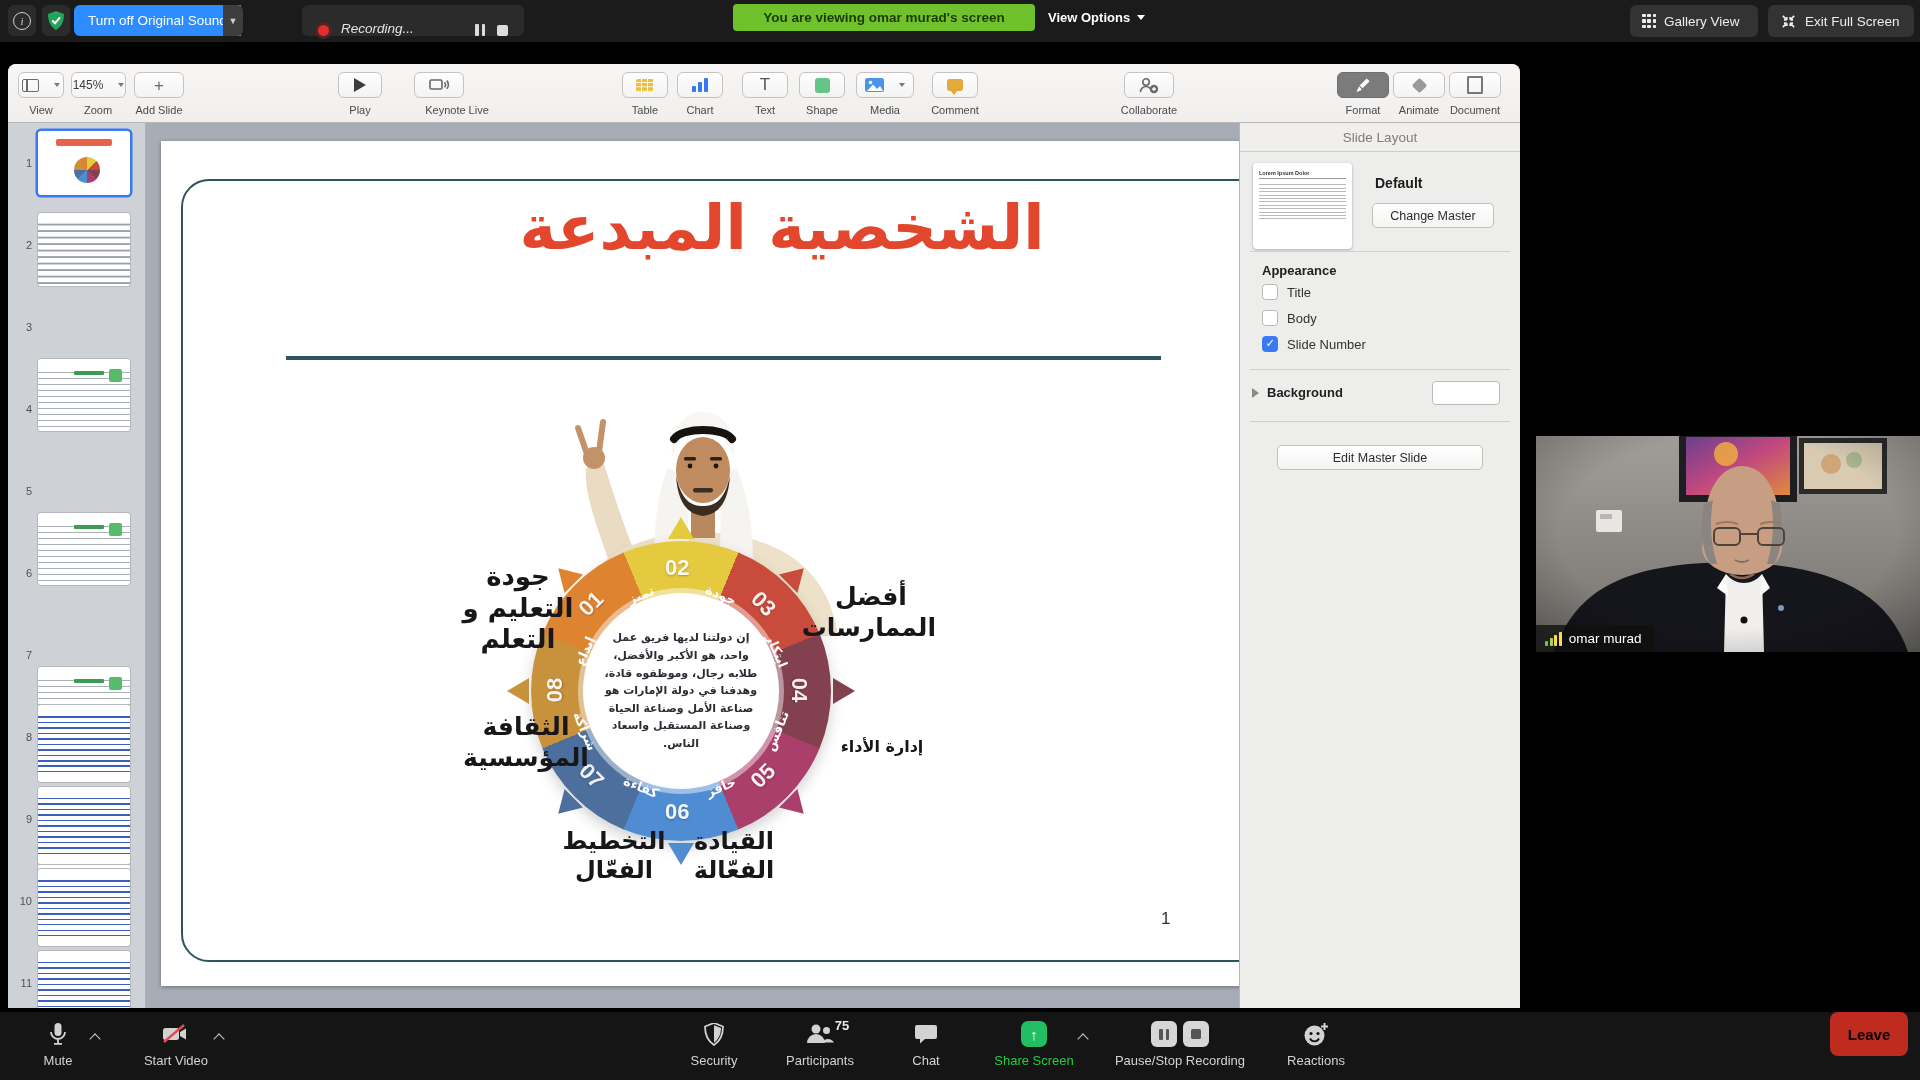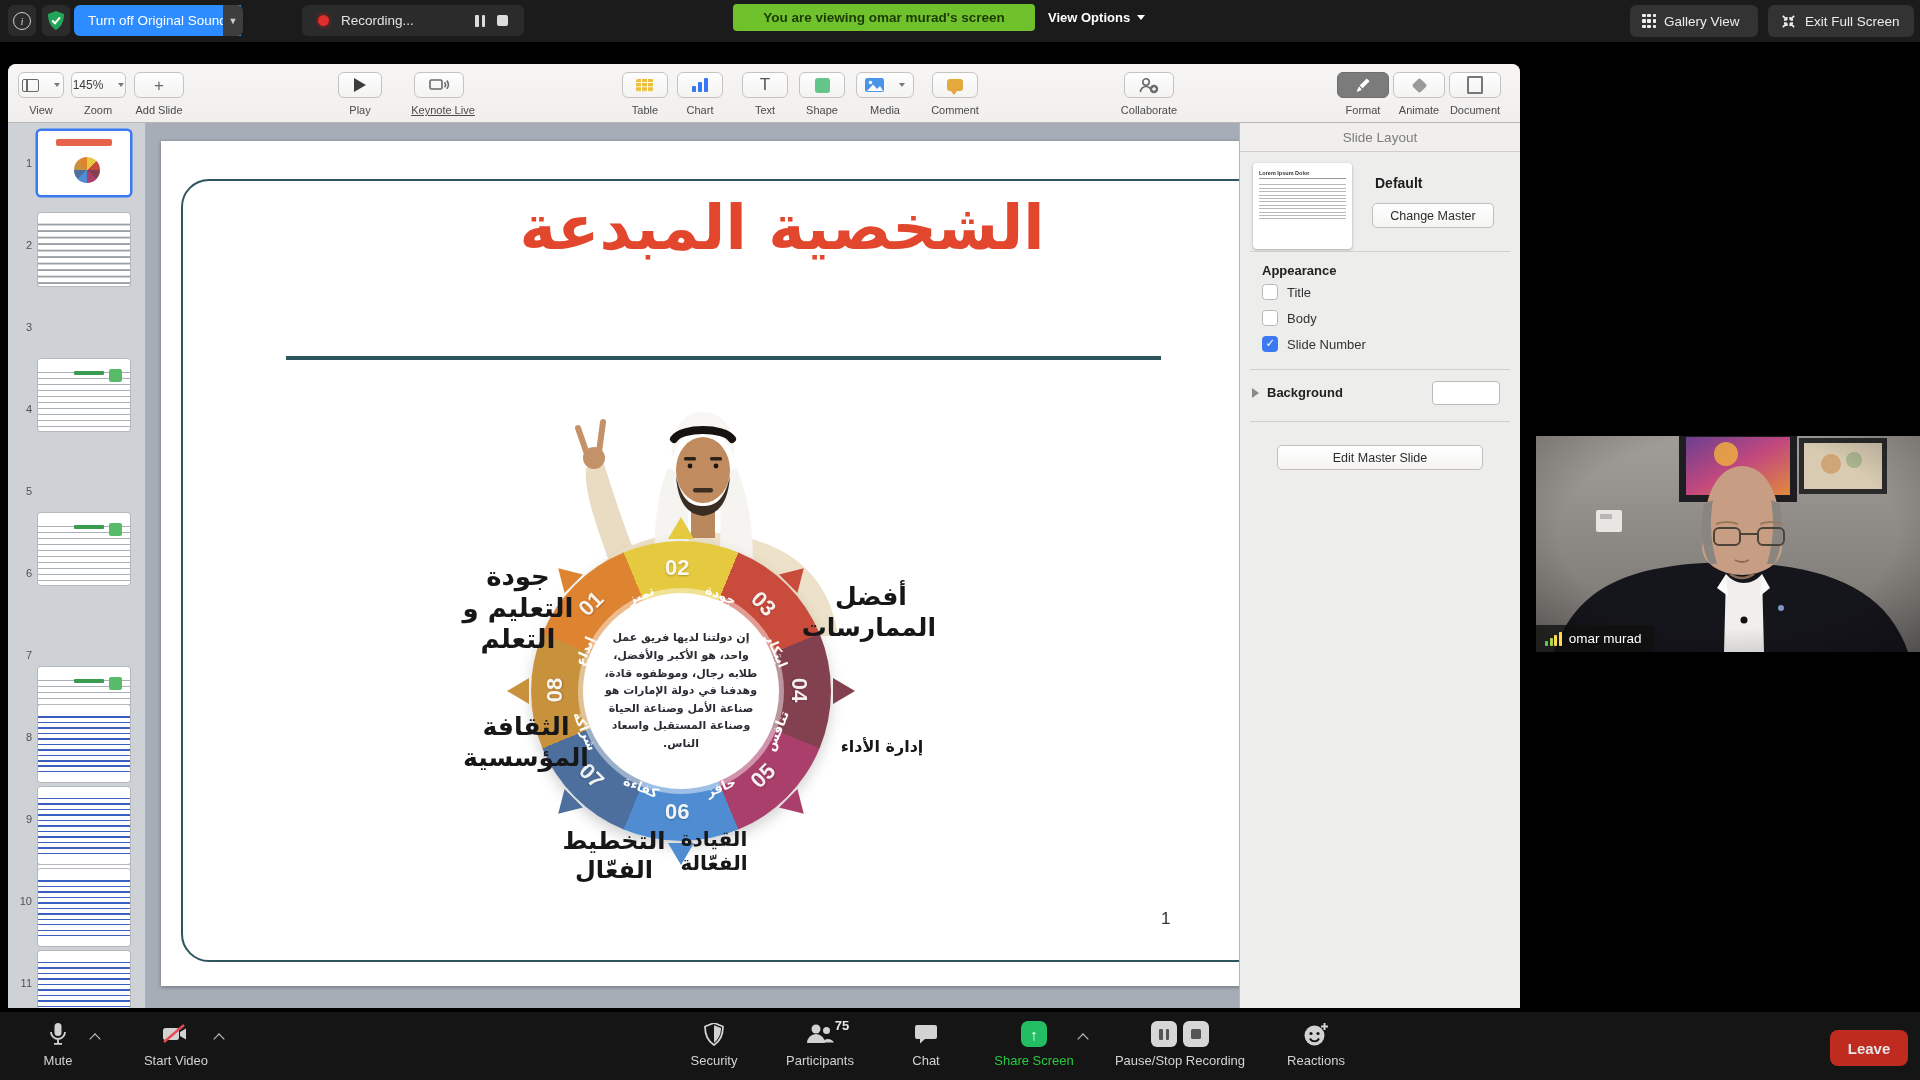--- a/index.html
+++ b/index.html
@@ -7,21 +7,21 @@
     font-family:"Liberation Sans","DejaVu Sans",sans-serif;-webkit-font-smoothing:antialiased;}
 
   
   #topbar{position:absolute;left:0;top:0;width:1920px;height:42px;background:#1b1b1b;}
   .tb-sq{position:absolute;top:5px;height:31px;border-radius:6px;background:#2b2b2b;display:flex;align-items:center;justify-content:center;}
   #info-btn{left:8px;width:28px;}
   .info-circ{width:16px;height:16px;border:1.6px solid #cfcfcf;border-radius:50%;color:#cfcfcf;font-size:11px;display:flex;align-items:center;justify-content:center;font-style:italic;font-family:"Liberation Serif",serif;}
   #shield-btn{left:42px;width:28px;}
   #sound-btn{position:absolute;left:74px;top:5px;height:31px;background:#2D8CFF;border-radius:6px 0 0 6px;color:#fff;font-size:13.5px;display:flex;align-items:center;padding:0 14px;}
   #sound-caret{position:absolute;left:223px;top:5px;width:20px;height:31px;background:#3e3e3e;border-radius:0 6px 6px 0;color:#cfcfcf;font-size:9px;display:flex;align-items:center;justify-content:center;}
-  #rec-pill{position:absolute;left:302px;top:5px;height:31px;width:222px;background:#2b2b2b;border-radius:6px;display:flex;align-items:center;gap:12px;padding:0 16px;box-sizing:border-box;}
+  #rec-pill{position:absolute;left:302px;top:5px;height:31px;width:222px;background:#2b2b2b;border-radius:6px;display:flex;align-items:flex-end;gap:12px;padding:0 16px;box-sizing:border-box;font-style:italic;}
   .rec-dot{width:11px;height:11px;border-radius:50%;background:#E02E2E;box-shadow:0 0 0 3px #4a2626;}
   #rec-pill .lbl{color:#e3e3e3;font-size:13.5px;flex:1;}
   .pause-ic{display:flex;gap:3px;}
   .pause-ic i{display:block;width:3.5px;height:12px;background:#dcdcdc;border-radius:1px;}
   .stop-ic{width:11px;height:11px;background:#dcdcdc;border-radius:2px;}
   #banner{position:absolute;left:733px;top:4px;width:302px;height:27px;background:#6FC22B;border-radius:4px;display:flex;align-items:center;justify-content:center;color:#1d3a05;font-weight:bold;font-size:13.5px;}
   #view-options{position:absolute;left:1048px;top:4px;height:27px;display:flex;align-items:center;gap:7px;color:#fff;font-weight:bold;font-size:13px;}
   .caret-down{width:0;height:0;border-left:4.5px solid transparent;border-right:4.5px solid transparent;border-top:5.5px solid #fff;}
   .tb-btn{position:absolute;top:5px;height:32px;background:#333333;border-radius:6px;display:flex;align-items:center;gap:8px;padding:0 12px;color:#ececec;font-size:13.5px;box-sizing:border-box;}
   #gallery-btn{left:1630px;width:128px;}
@@ -117,21 +117,21 @@
   #bottombar{position:absolute;left:0;top:1012px;width:1920px;height:68px;background:#151515;}
   .bb-item{position:absolute;top:8px;transform:translateX(-50%);display:flex;flex-direction:column;align-items:center;gap:5px;width:150px;}
   .bb-ic{height:28px;display:flex;align-items:center;justify-content:center;}
   .bb-lbl{font-size:13px;color:#d2d2d2;white-space:nowrap;}
   .bb-chev{position:absolute;top:20px;width:9px;height:9px;}
   .bb-chev:before{content:"";position:absolute;left:0;top:3px;width:7px;height:7px;border-left:1.8px solid #c9c9c9;border-top:1.8px solid #c9c9c9;transform:rotate(45deg);}
   .share-sq{width:26px;height:26px;background:#23BE64;border-radius:7px;display:flex;align-items:center;justify-content:center;color:#fff;font-size:15px;font-weight:bold;}
   .recbox{width:26px;height:26px;background:#d6d6d6;border-radius:6px;display:flex;align-items:center;justify-content:center;gap:3px;}
   .recbox i.pb{width:3.5px;height:11px;background:#555;border-radius:1px;}
   .recbox i.sb{width:10px;height:10px;background:#555;border-radius:1.5px;}
-  #leave-btn{position:absolute;left:1830px;top:18px;width:78px;height:36px;background:#C02B20;border-radius:8px;color:#e5e5e5;font-weight:bold;font-size:15px;display:flex;align-items:center;justify-content:center;}
+  #leave-btn{position:absolute;left:1830px;top:0;width:78px;height:44px;background:#C02B20;border-radius:8px;color:#000000;font-weight:bold;font-size:15px;display:flex;align-items:center;justify-content:center;}
   #participants-count{position:absolute;margin-left:44px;margin-top:-18px;color:#e8e8e8;font-size:13px;font-weight:bold;}
 </style>
 </head>
 <body>
 
 <div id="screen">
 
   <div id="topbar">
     <div class="tb-sq" id="info-btn">
       <div class="info-circ">i</div>
@@ -207,21 +207,21 @@
           <span class="play-tri"></span>
         </div>
       <div class="mac-lbl" style="left:352px;">Play</div>
       <div class="mac-btn" style="left:406px;width:50px;">
         <svg width="21" height="14" viewBox="0 0 21 14" fill="none" stroke="#6a6a6a" stroke-width="1.6">
             <rect x="1" y="2" width="12" height="9" rx="1.5"></rect>
             <path d="M15.5,4.2 a3.5,3.5 0 0 1 0,5"></path>
             <path d="M17.8,2.6 a6,6 0 0 1 0,8.2"></path>
           </svg>
       </div>
-      <div class="mac-lbl" style="left:435px;text-decoration:underline;">Keynote Live</div>
+      <div class="mac-lbl" style="left:449px;">Keynote Live</div>
 
       <div class="mac-btn" style="left:614px;width:46px;">
           <span class="table-ic"></span>
         </div>
       <div class="mac-lbl" style="left:637px;">Table</div>
       <div class="mac-btn" style="left:669px;width:46px;">
           <span class="chart-ic">
             <i style="height:6px;"></i>
             <i style="height:10px;"></i>
             <i style="height:14px;"></i>
@@ -389,21 +389,21 @@
                   <div>جودة</div>
                   <div>التعليم و التعلم</div>
                 </div>
                 <div class="outer-label" style="left: 645px; top: 441px; width: 130px; font-size: 25px;">
                   <div>أفضل</div>
                   <div>الممارسات</div>
                 </div>
                 <div class="outer-label" style="left: 631px; top: 596px; width: 180px; font-size: 16px;">
                   <div>إدارة الأداء</div>
                 </div>
-                <div class="outer-label" style="left: 498px; top: 686px; width: 110px; font-size: 20px;">
+                <div class="outer-label" style="left: 518px; top: 686px; width: 110px; font-size: 24px;">
                   <div>القيادة</div>
                   <div>الفعّالة</div>
                 </div>
                 <div class="outer-label" style="left: 398px; top: 686px; width: 110px; font-size: 24px;">
                   <div>التخطيط</div>
                   <div>الفعّال</div>
                 </div>
                 <div class="outer-label" style="left: 295px; top: 571px; width: 140px; font-size: 25px;">
                   <div>الثقافة</div>
                   <div>المؤسسية</div>

